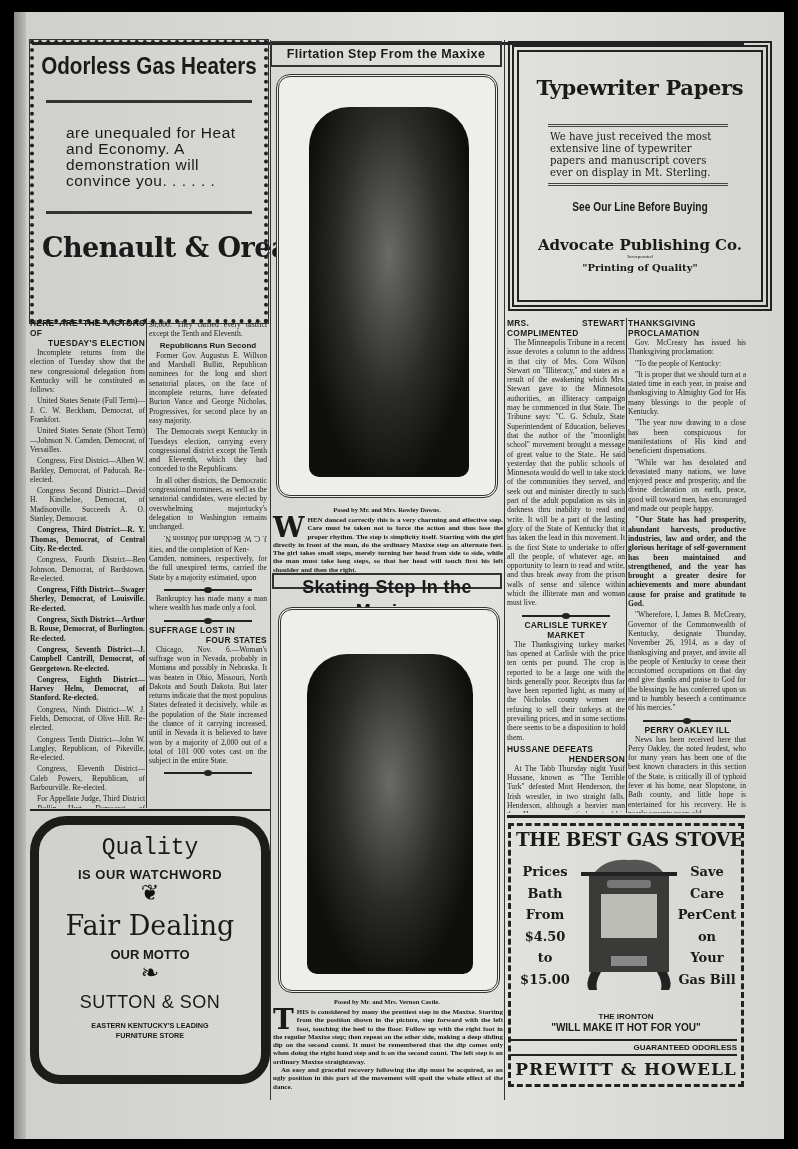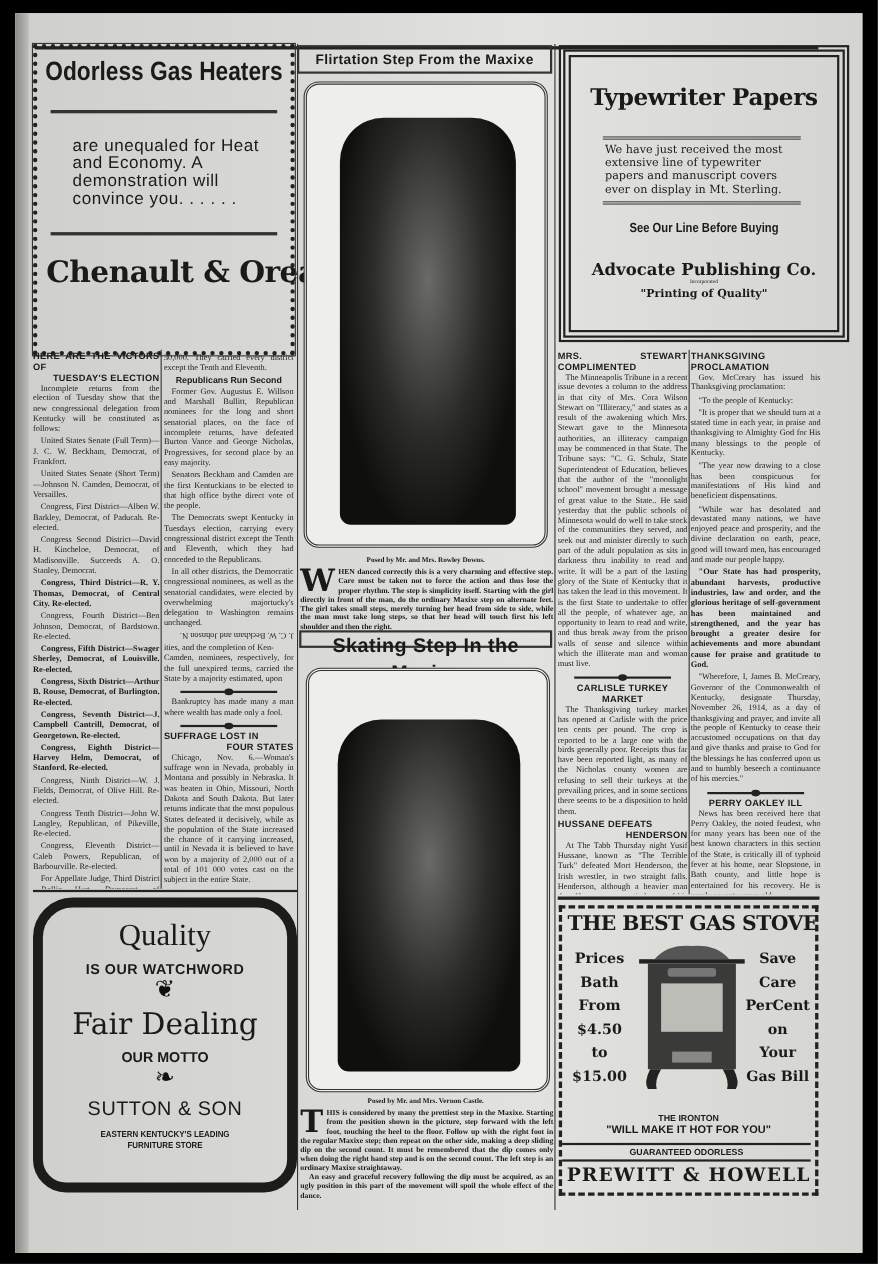--- a/index.html
+++ b/index.html
@@ -39,35 +39,35 @@
 
 .tw{left:494px;top:29px;width:264px;height:270px;border:6px double #222;outline:2px solid #222;outline-offset:-11px;padding:28px 20px}
 .tw .t{font-size:21px;font-weight:bold;text-align:center;font-family:"DejaVu Serif",serif;letter-spacing:-.3px}
 .tw .inner{margin:24px 18px 0 14px;border-top:3px double #444;border-bottom:3px double #444;padding:4px 2px;font-size:10.2px;line-height:12px;font-family:"DejaVu Serif",serif}
 .tw .see{font-family:"Liberation Sans",sans-serif;font-weight:bold;font-size:12px;text-align:center;margin-top:14px;transform:scaleX(.85)}
 .tw .co{font-size:15px;font-weight:bold;text-align:center;margin-top:22px;font-family:"DejaVu Serif",serif}
 .tw .inc{font-size:5px;text-align:center}
 .tw .pq{font-size:10px;font-weight:bold;text-align:center;font-family:"DejaVu Serif",serif;margin-top:3px}
 
 .sut{left:16px;top:804px;width:240px;height:268px;border:9px solid #1c1c1a;border-radius:36px 36px 30px 30px;text-align:center;padding-top:10px}
-.sut .q{font-size:28px;font-family:Liberation Serif, serif}
+.sut .q{font-size:23px;font-family:Liberation Mono, monospace}
 .sut .w{font-family:"Liberation Sans",sans-serif;font-weight:bold;font-size:13px;margin-top:6px;letter-spacing:.5px}
 .sut .fl{font-size:22px;margin-top:-2px;color:#111}
 .sut .fd{font-size:27px;font-family:"DejaVu Serif",serif;margin-top:4px}
 .sut .om{font-family:"Liberation Sans",sans-serif;font-weight:bold;font-size:13px;margin-top:6px}
 .sut .sn{font-size:18px;font-family:Liberation Sans, sans-serif;letter-spacing:.5px;margin-top:6px}
 .sut .ek{font-family:"Liberation Sans",sans-serif;font-weight:bold;font-size:8px;line-height:10px;margin-top:8px;transform:scaleX(.9)}
 
 .gs{left:494px;top:811px;width:236px;height:264px;border:3px dashed #222;padding:3px 5px}
 .gs .t{font-family:"DejaVu Serif",serif;font-weight:bold;font-size:18.5px;letter-spacing:-.5px;white-space:nowrap}
 .gs .side{position:absolute;top:35px;width:60px;text-align:center;font-family:"DejaVu Serif",serif;font-weight:bold;font-size:13px;line-height:21.5px}
 .gs .stove{position:absolute;left:66px;top:32px;width:104px;height:134px}
 .gs .irn{position:absolute;left:0;right:0;top:186px;text-align:center;font-family:"Liberation Sans",sans-serif;font-weight:bold;font-size:8px}
 .gs .hot{position:absolute;left:0;right:0;top:196px;text-align:center;font-family:"Liberation Sans",sans-serif;font-weight:bold;font-size:10px;white-space:nowrap}
-.gs .go{position:absolute;left:0;right:4px;top:213px;border-top:2px solid #222;border-bottom:2px solid #222;text-align:center;font-family:"Liberation Sans",sans-serif;font-weight:bold;font-size:8px;padding:2px 0}
+.gs .go{position:absolute;left:0;right:4px;top:213px;border-top:2px solid #222;border-bottom:2px solid #222;text-align:right;font-family:"Liberation Sans",sans-serif;font-weight:bold;font-size:8px;padding:2px 0}
 .gs .ph{position:absolute;left:0;right:0;top:233px;text-align:center;font-family:"DejaVu Serif",serif;font-weight:bold;font-size:17px;letter-spacing:1px}
 </style>
 </head>
 <body>
 
 <div class="page">
   <div class="edge"></div>
   <div class="topline"></div>
 
   <div class="box bx-dot wilson">
@@ -97,21 +97,20 @@
     <p>Congress, Eleventh District—Caleb Powers, Republican, of Barbourville. Re-elected.</p>
     <p>For Appellate Judge, Third District—Rollin Hurt, Democrat, of Columbia. Ky.</p>
 
   </div>
   <div class="vrule" style="left:132px;top:306px;height:490px"></div>
 
   <div class="col" style="left:135px;top:308px;width:118px;height:490px">
     <p style="text-indent:0">30,000. They carried every district except the Tenth and Eleventh.</p>
     <div class="sub">Republicans Run Second</div>
     <p>Former Gov. Augustus E. Willson and Marshall Bullitt, Republican nominees for the long and short senatorial places, on the face of incomplete returns, have defeated Burton Vance and George Nicholas, Progressives, for second place by an easy majority.</p>
-    <p>Senators Beckham and Camden are the first Kentuckians to be elected to that high office bythe direct vote of the people.</p>
     <p>The Democrats swept Kentucky in Tuesdays election, carrying every congressional district except the Tenth and Eleventh, which they had conceded to the Republicans.</p>
     <p>In all other districts, the Democratic congressional nominees, as well as the senatorial candidates, were elected by overwhelming majortucky's delegation to Washington remains unchanged.</p>
     <p style="transform:rotate(180deg);text-indent:0">J. C. W. Beckham and Johnson N.</p>
     <p style="text-indent:0;margin:0">ities, and the completion of Ken-</p>
     <p style="text-indent:0">Camden, nominees, respectively, for the full unexpired terms, carried the State by a majority estimated, upon</p>
     <div class="orn"></div>
     <p>Bankruptcy has made many a man where wealth has made only a fool.</p>
     <div class="orn"></div>
     <div class="hd">SUFFRAGE LOST IN</div>
     <div class="hd hdr">FOUR STATES</div>

